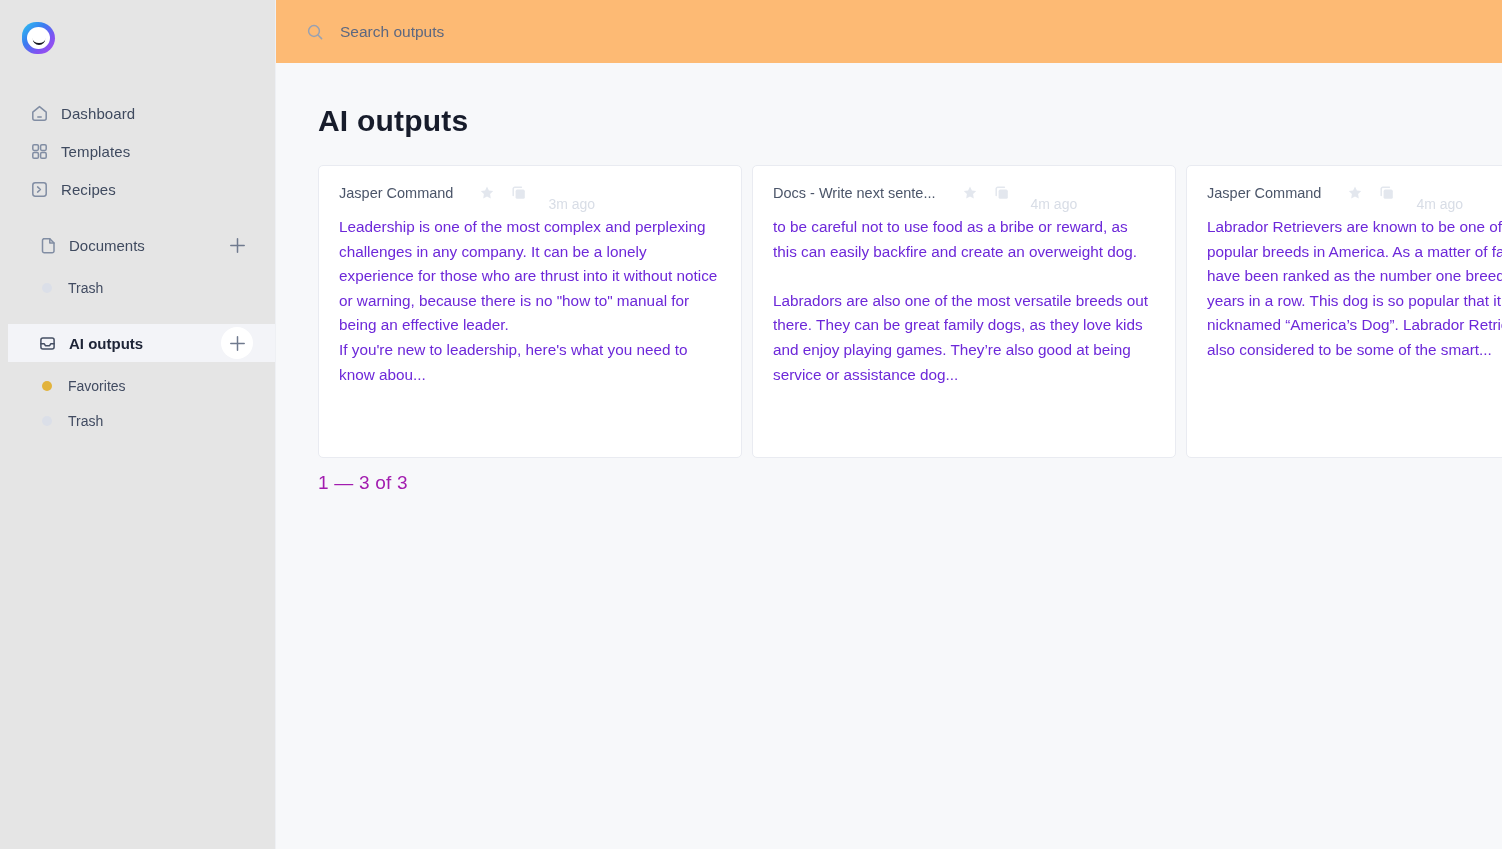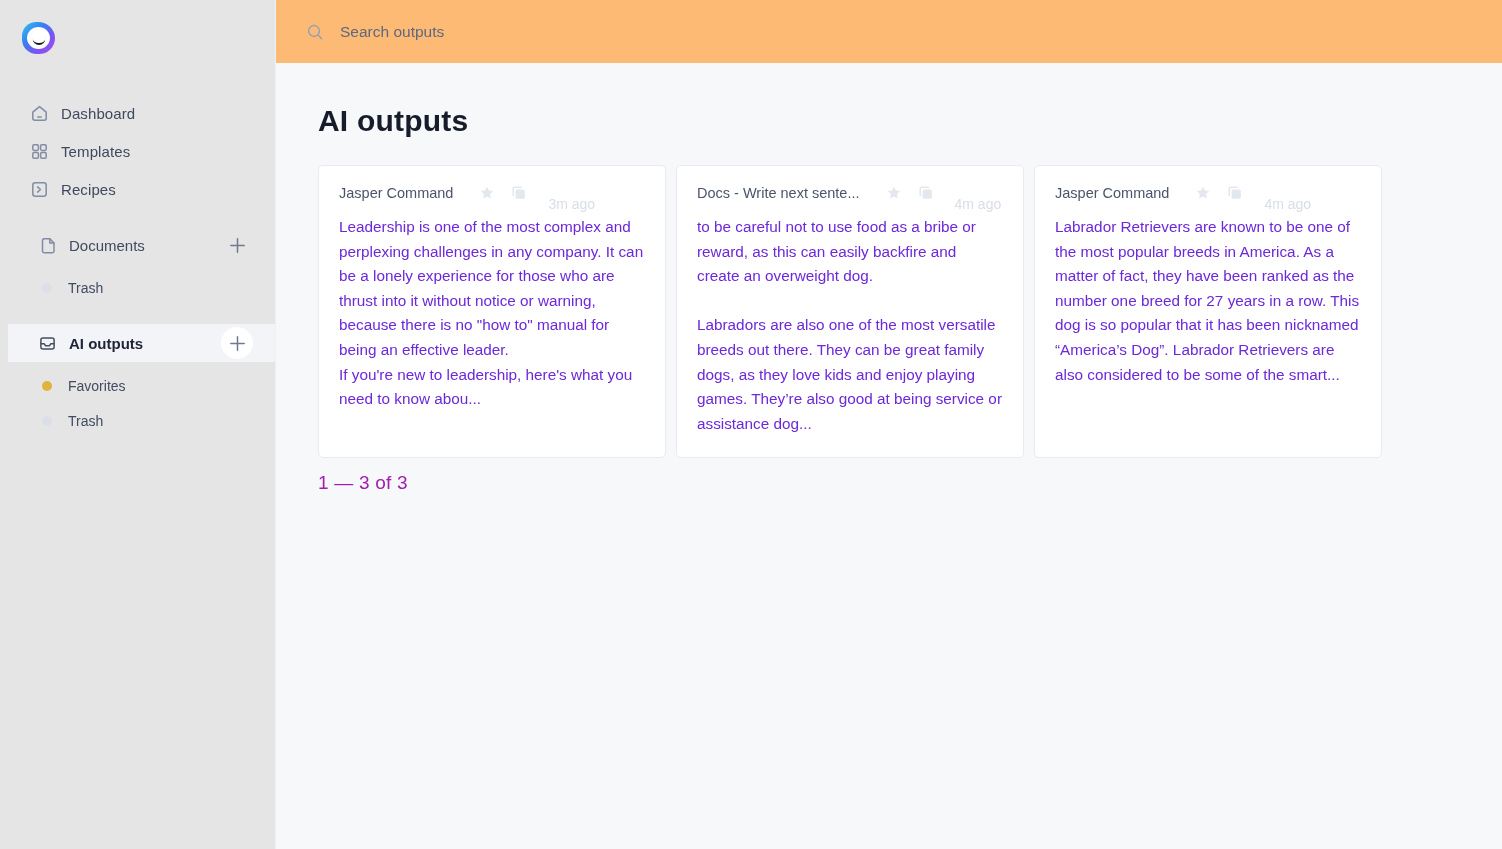--- a/index.html
+++ b/index.html
@@ -111,21 +111,21 @@
     overflow: hidden;
   }
   .page-title {
     font-size: 30px;
     font-weight: 800;
     color: #171c2b;
     letter-spacing: .2px;
   }
   .cards { display: flex; gap: 10px; margin-top: 27px; }
   .card {
-    width: 348px;
+    width: 424px;
     height: 293px;
     background: #ffffff;
     border: 1px solid #e9ebf1;
     border-radius: 5px;
     padding: 16px 20px;
     overflow: hidden;
     cursor: pointer;
   }
   .card-head { display: flex; align-items: center; height: 22px; }
   .card-title {

